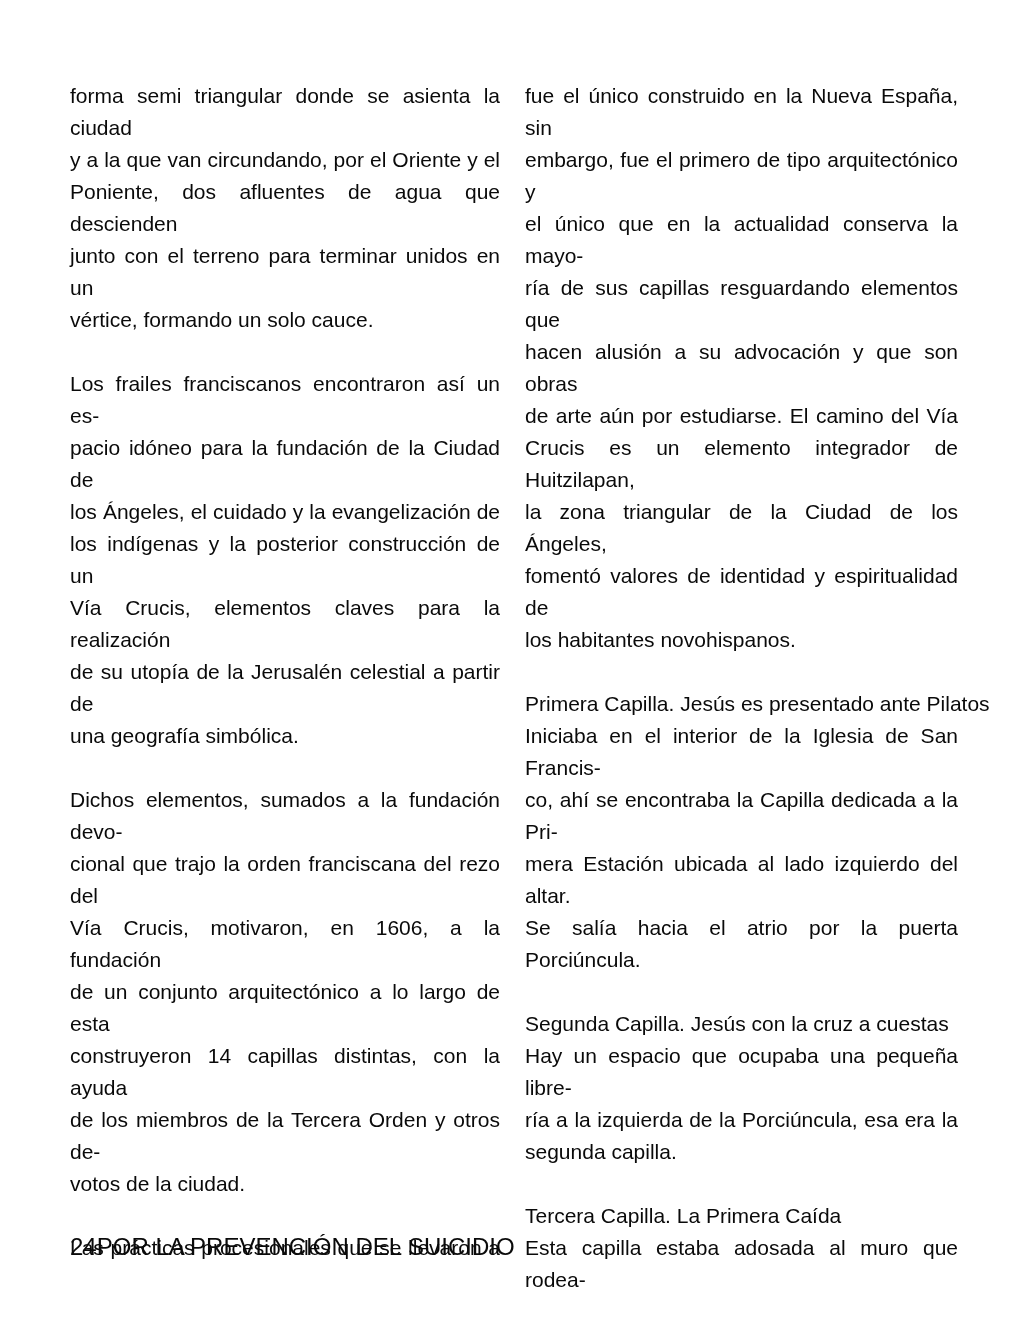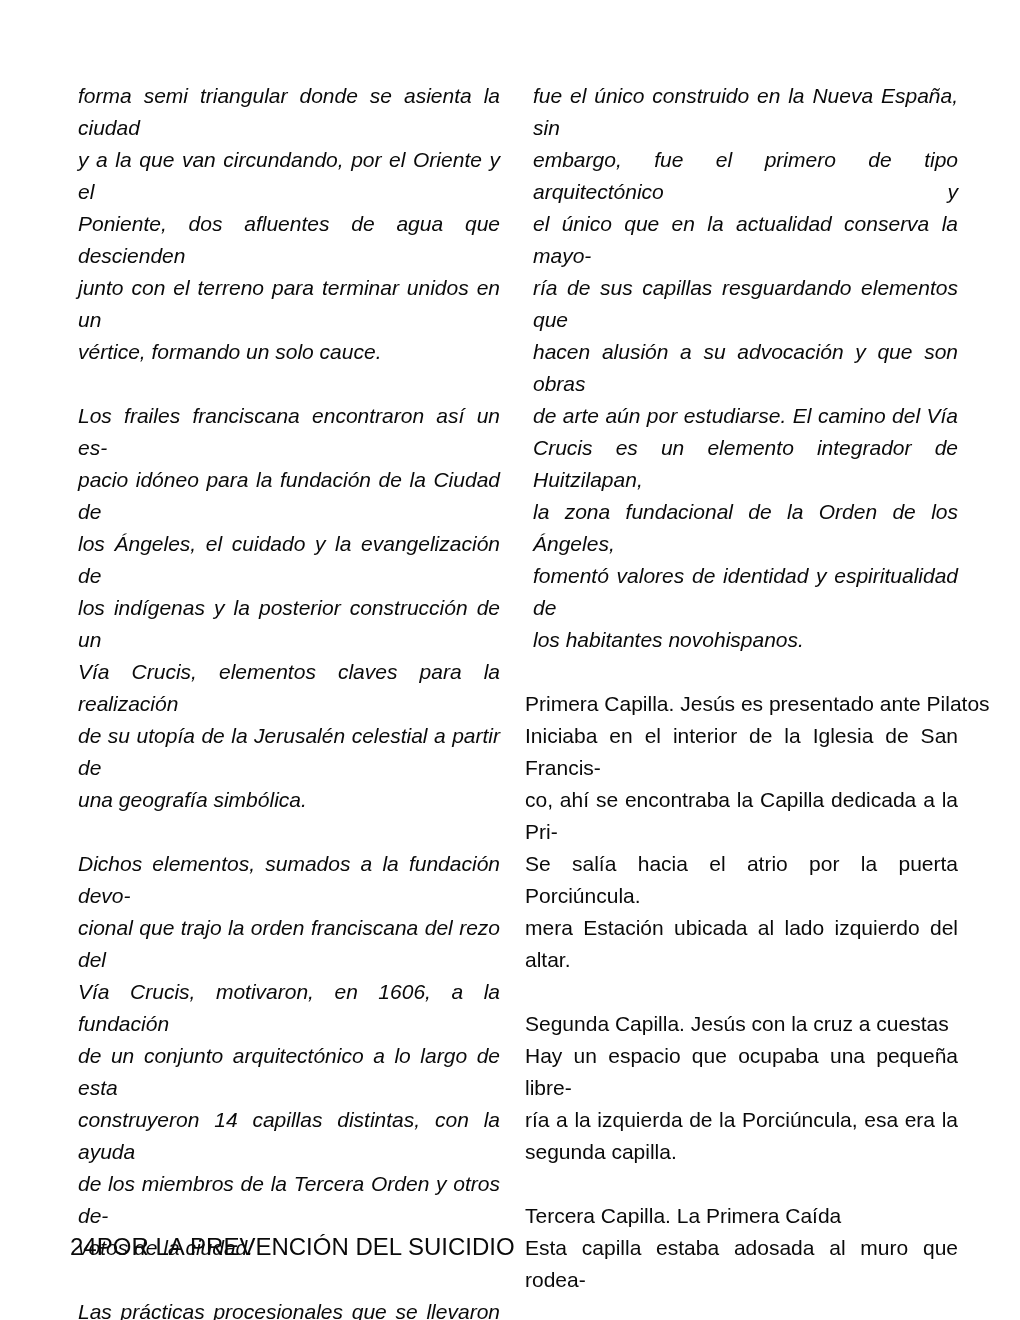--- a/index.html
+++ b/index.html
@@ -13,21 +13,21 @@
     overflow: hidden;
   }
   .column {
     position: absolute;
     top: 80px;
     font-size: 21px;
     line-height: 32px;
   }
   .col-left  { left: 70px;  width: 430px; }
   .col-right { left: 525px; width: 433px; }
-  .para { margin: 0 0 32px 8px; font-style: italic; }
+  .para { margin: 0 0 32px 0; }
   .para:last-child { margin-bottom: 0; }
   .tline { text-align: justify; text-align-last: justify; }
   .tline-end { text-align-last: left; }
   .section { margin: 0 0 32px 0; }
   .section-heading { white-space: nowrap; }
   .page-footer {
     position: absolute;
     left: 70px;
     top: 1231px;
     font-size: 24px;
@@ -41,21 +41,21 @@
 
 <div class="column col-left">
   <div class="para">
       <div class="tline">forma semi triangular donde se asienta la ciudad</div>
       <div class="tline">y a la que van circundando, por el Oriente y el</div>
       <div class="tline">Poniente, dos afluentes de agua que descienden</div>
       <div class="tline">junto con el terreno para terminar unidos en un</div>
       <div class="tline tline-end">vértice, formando un solo cauce.</div>
     </div>
   <div class="para">
-      <div class="tline">Los frailes franciscana encontraron así un es-</div>
+      <div class="tline">Los frailes franciscanos encontraron así un es-</div>
       <div class="tline">pacio idóneo para la fundación de la Ciudad de</div>
       <div class="tline">los Ángeles, el cuidado y la evangelización de</div>
       <div class="tline">los indígenas y la posterior construcción de un</div>
       <div class="tline">Vía Crucis, elementos claves para la realización</div>
       <div class="tline">de su utopía de la Jerusalén celestial a partir de</div>
       <div class="tline tline-end">una geografía simbólica.</div>
     </div>
   <div class="para">
       <div class="tline">Dichos elementos, sumados a la fundación devo-</div>
       <div class="tline">cional que trajo la orden franciscana del rezo del</div>
@@ -72,32 +72,32 @@
 
 <div class="column col-right">
   <div class="para">
       <div class="tline">fue el único construido en la Nueva España, sin</div>
       <div class="tline">embargo, fue el primero de tipo arquitectónico y</div>
       <div class="tline">el único que en la actualidad conserva la mayo-</div>
       <div class="tline">ría de sus capillas resguardando elementos que</div>
       <div class="tline">hacen alusión a su advocación y que son obras</div>
       <div class="tline">de arte aún por estudiarse. El camino del Vía</div>
       <div class="tline">Crucis es un elemento integrador de Huitzilapan,</div>
-      <div class="tline">la zona fundacional de la Orden de los Ángeles,</div>
+      <div class="tline">la zona triangular de la Ciudad de los Ángeles,</div>
       <div class="tline">fomentó valores de identidad y espiritualidad de</div>
       <div class="tline tline-end">los habitantes novohispanos.</div>
     </div>
 
   <div class="section">
     <div class="section-heading">Primera Capilla. Jesús es presentado ante Pilatos</div>
     <div>
         <div class="tline">Iniciaba en el interior de la Iglesia de San Francis-</div>
         <div class="tline">co, ahí se encontraba la Capilla dedicada a la Pri-</div>
+        <div class="tline">mera Estación ubicada al lado izquierdo del altar.</div>
         <div class="tline tline-end">Se salía hacia el atrio por la puerta Porciúncula.</div>
-        <div class="tline">mera Estación ubicada al lado izquierdo del altar.</div>
       </div>
   </div>
 
   <div class="section">
     <div class="section-heading">Segunda Capilla. Jesús con la cruz a cuestas</div>
     <div>
         <div class="tline">Hay un espacio que ocupaba una pequeña libre-</div>
         <div class="tline">ría a la izquierda de la Porciúncula, esa era la</div>
         <div class="tline tline-end">segunda capilla.</div>
       </div>

